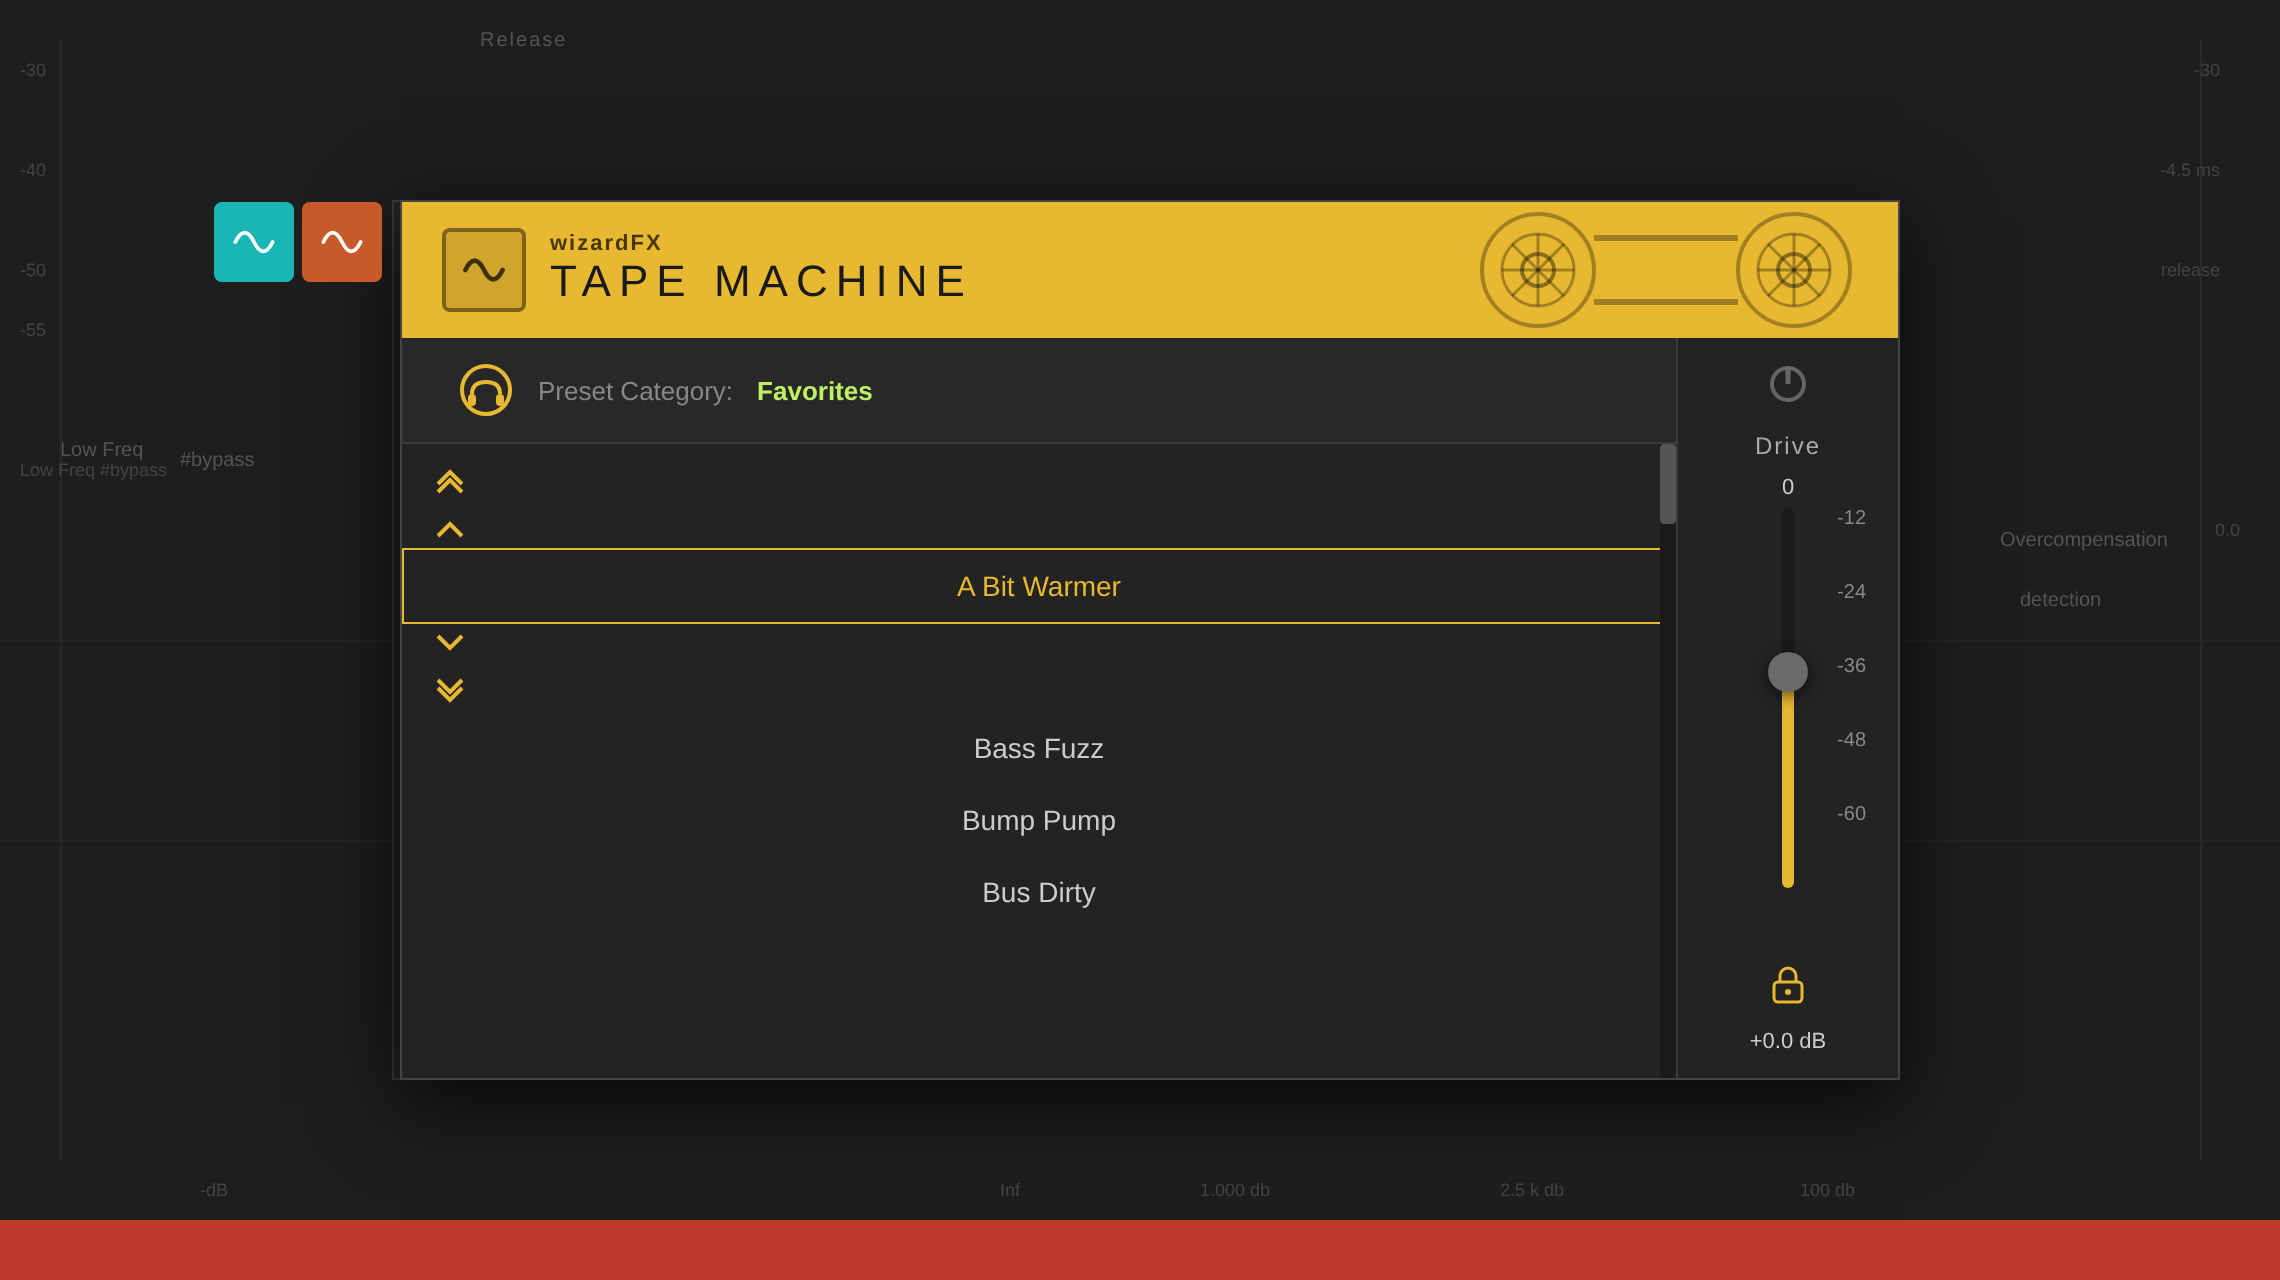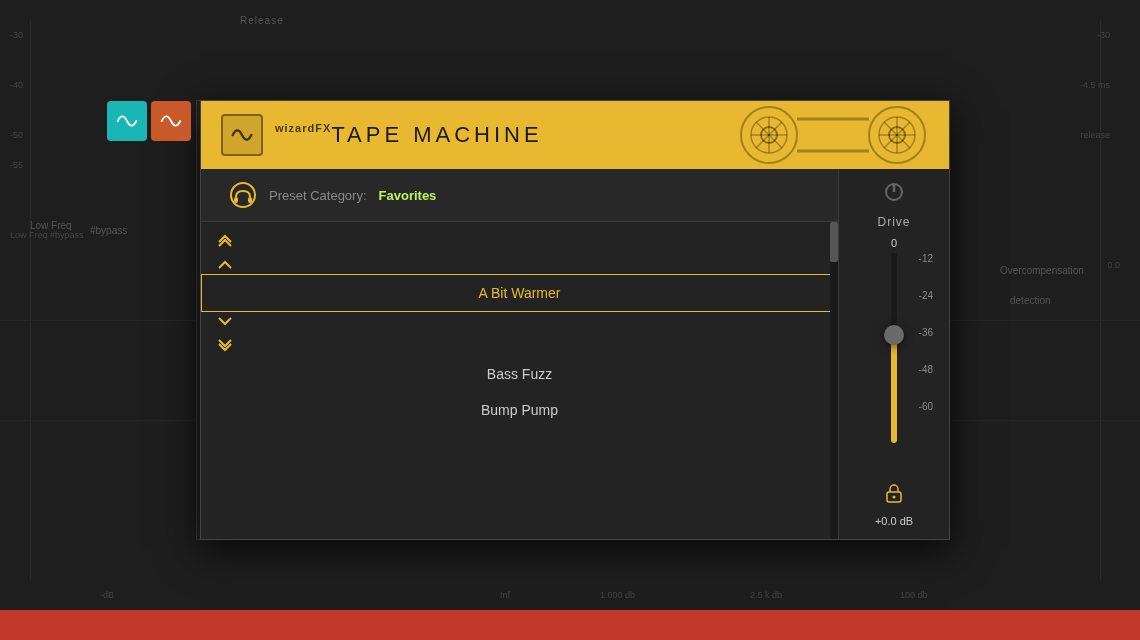--- a/index.html
+++ b/index.html
@@ -59,21 +59,21 @@
       background: rgba(0,0,0,0.1);
     }
 
     .logo-svg {
       width: 28px;
       height: 28px;
     }
 
     .header-title {
       display: flex;
-      flex-direction: row;
+      flex-direction: column;
     }
 
     .header-brand {
       font-size: 11px;
       color: rgba(0,0,0,0.7);
       letter-spacing: 1px;
       font-weight: 600;
     }
 
     .header-product {
@@ -458,20 +458,21 @@
 
           <div class="preset-nav-btn">
             <svg width="16" height="16" viewBox="0 0 16 16">
               <polyline points="2,4 8,10 14,4" fill="none" stroke="#e8b830" stroke-width="2"></polyline>
               <polyline points="2,8 8,14 14,8" fill="none" stroke="#e8b830" stroke-width="2"></polyline>
             </svg>
           </div>
 
           <div class="preset-item">Bass Fuzz</div>
           <div class="preset-item">Bump Pump</div>
+          <div class="preset-item">Bus Dirty</div>
         </div>
 
         <div class="preset-scroll-track">
           <div class="preset-scroll-thumb"></div>
         </div>
       </div>
     </div>
 
     <div class="drive-panel">
 

